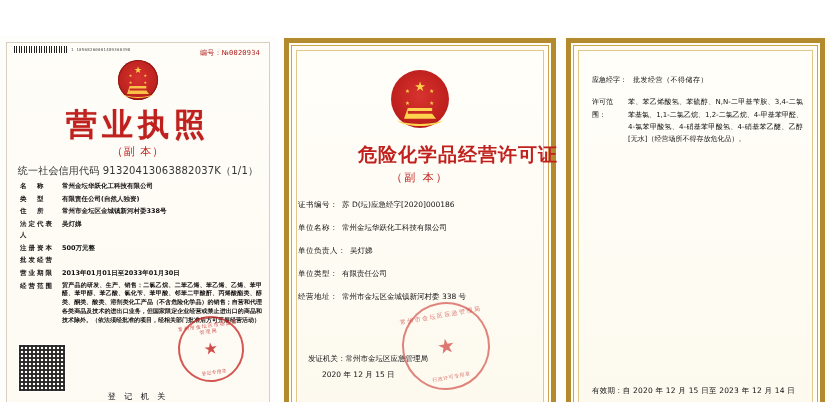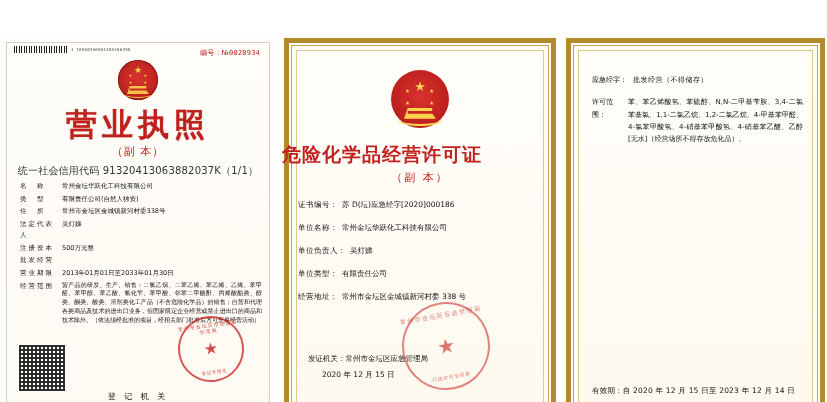--- a/index.html
+++ b/index.html
@@ -132,20 +132,21 @@
     color: #333;
     letter-spacing: .2px;
   }
 
   .c1-fields {
     position: absolute;
     left: 20px; top: 145px; right: 14px;
     font-size: 6.5px;
     color: #1a1a1a;
     line-height: 1.65;
+    font-weight: bold;
   }
   .f-row { display: flex; margin-bottom: 2px; }
   .f-lbl {
     width: 42px;
     flex: 0 0 42px;
     letter-spacing: 2px;
     color: #111;
   }
   .f-val { flex: 1; color: #111; }
   .f-scope { line-height: 1.45; text-align: justify; font-size: 6px; }
@@ -254,21 +255,21 @@
     position: absolute; left: 50%; bottom: 16%; transform: translateX(-50%);
     width: 32px; height: 11px; background: #ffd34d;
     clip-path: polygon(0 100%,100% 100%,88% 55%,12% 55%,12% 30%,88% 30%,88% 0,12% 0);
   }
   .emblem2 .wheat {
     position: absolute; left: 50%; bottom: 4%; transform: translateX(-50%);
     width: 46px; height: 12px; border-bottom: 2px solid #ffd34d; border-radius: 0 0 50% 50%;
   }
   .c2-title {
     position: absolute; left: 0; right: 0; top: 106px;
-    text-align: left;
+    text-align: right;
     font-family: "DejaVu Serif", "Liberation Serif", serif;
     font-size: 19px; font-weight: bold;
     color: #c0211e; letter-spacing: 1px;
   }
   .c2-subtitle {
     position: absolute; left: 0; right: 0; top: 134px;
     text-align: center; font-size: 11px; color: #c0211e; letter-spacing: 2px;
   }
   .c2-fields {
     position: absolute; left: 16px; right: 20px; top: 164px;

